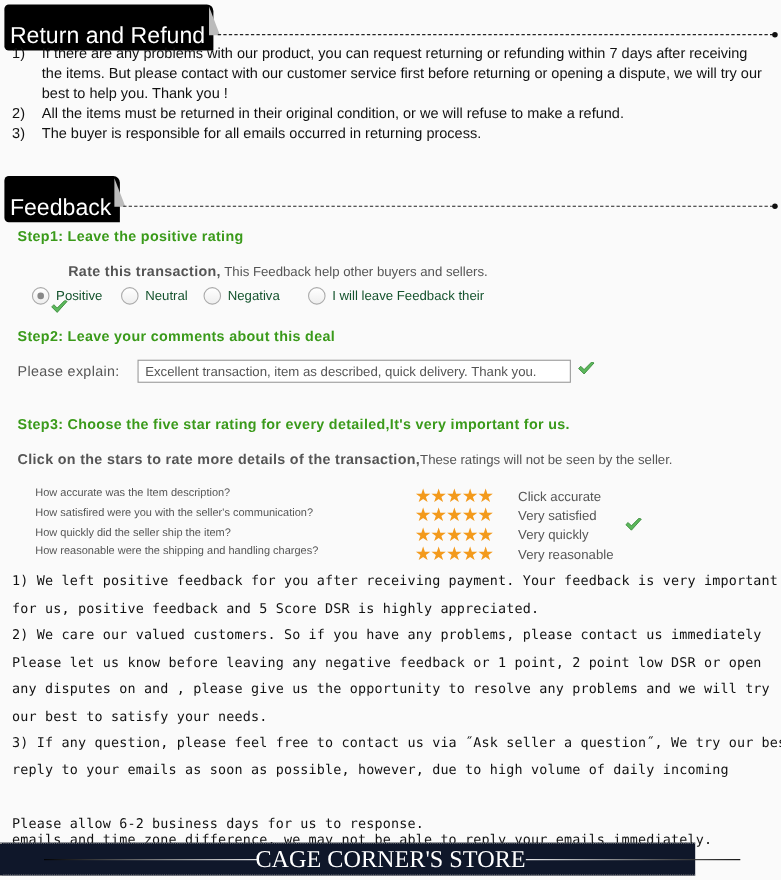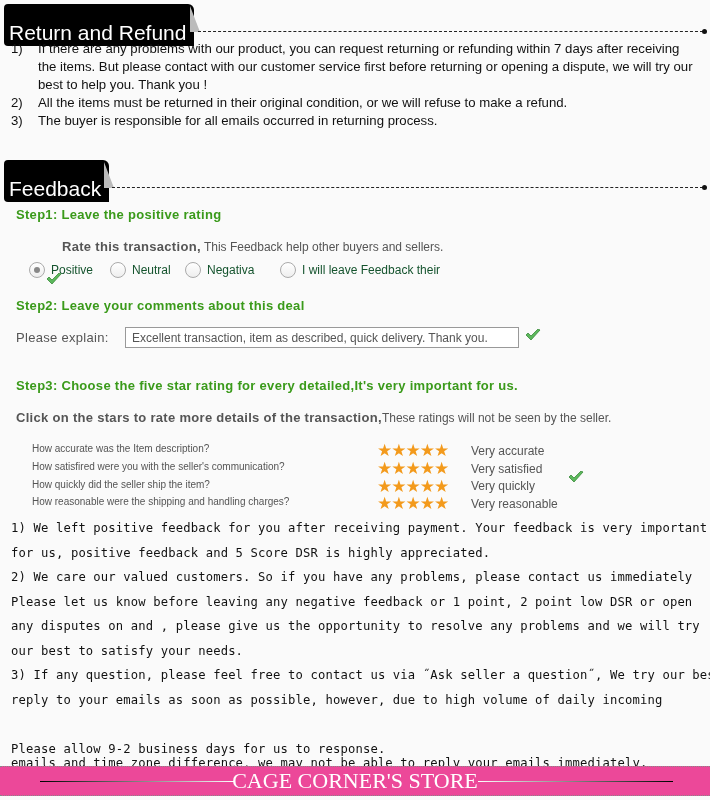--- a/index.html
+++ b/index.html
@@ -15,21 +15,21 @@
   .green { color:#3a9a1a; font-weight:bold; font-size:13px; letter-spacing:0.3px; }
   .abs { position:absolute; }
   .radio { display:inline-block; width:14px; height:14px; border:1px solid #aaa; border-radius:50%; background:linear-gradient(#fff,#eee); vertical-align:middle; position:relative; }
   .radio.checked::after { content:""; position:absolute; left:4px; top:4px; width:6px; height:6px; border-radius:50%; background:#888; }
   .radio-label { font-size:12px; color:#14532d; vertical-align:middle; margin-left:6px; }
   .input-box { position:absolute; left:125px; top:327px; width:392px; height:21px; border:1px solid #999; background:#fff; font-size:12px; color:#555; line-height:21px; padding-left:6px; box-sizing:border-box; width:394px; }
   .q-row { position:absolute; left:32px; font-size:10px; color:#555; }
   .stars { position:absolute; left:377px; color:#f39a1c; font-size:17px; letter-spacing:-1px; line-height:16px; }
   .rating-label { position:absolute; left:471px; font-size:12px; color:#555; }
   .mono { position:absolute; left:11px; font-family:"DejaVu Sans Mono", monospace; font-size:12.2px; color:#111; white-space:nowrap; letter-spacing:0.15px; }
-  .footer { position:absolute; left:0; top:766px; width:710px; height:28px; background:#ec4899; border-top:1px dotted #888; border-bottom:1px dotted #888; }
+  .footer { position:absolute; left:0; top:766px; width:632px; height:28px; background:#0f172a; border-top:1px dotted #888; border-bottom:1px dotted #888; }
   .footer-line { position:absolute; top:14px; height:1px; }
   .footer-title { position:absolute; left:0; width:710px; top:0; text-align:center; color:#fff; font-family:"Liberation Serif", serif; font-size:22px; line-height:28px; }
 </style>
 </head>
 <body>
 
 <div class="section-head" style="top:4px; width:702px;">
   <div class="tab">Return and Refund</div>
   <div class="tab-shadow" style="left:186px;"></div>
   <div class="dash-line" style="left:194px; width:505px;"></div>
@@ -87,21 +87,21 @@
     <path d="M1 6 L6 11 L15 1 L13 0 L6 7 L3 4 Z" fill="#5cb85c" stroke="#3a8a3a" stroke-width="0.8"></path>
   </svg>
 
 <div class="abs green" style="left:16px; top:378px;">Step3: Choose the five star rating for every detailed,It's very important for us.</div>
 <div class="abs" style="left:16px; top:410px; font-size:12px; white-space:nowrap;">
   <span style="font-weight:bold; color:#555; font-size:13px; letter-spacing:0.3px;">Click on the stars to rate more details of the transaction,</span><span style="color:#555;">These ratings will not be seen by the seller.</span>
 </div>
 
 <div class="q-row" style="top:443px;">How accurate was the Item description?</div>
 <div class="stars" style="top:443px;">★★★★★</div>
-<div class="rating-label" style="top:444px;">Very accurate</div>
+<div class="rating-label" style="top:444px;">Click accurate</div>
 
 <div class="q-row" style="top:461px;">How satisfired were you with the seller's communication?</div>
 <div class="stars" style="top:461px;">★★★★★</div>
 <div class="rating-label" style="top:462px;">Very satisfied</div>
 
 <div class="q-row" style="top:479px;">How quickly did the seller ship the item?</div>
 <div class="stars" style="top:479px;">★★★★★</div>
 <div class="rating-label" style="top:479px;">Very quickly</div>
 
 <div class="q-row" style="top:496px;">How reasonable were the shipping and handling charges?</div>
@@ -114,19 +114,19 @@
 
 <div class="mono" style="top:521px;">1) We left positive feedback for you after receiving payment. Your feedback is very important</div>
 <div class="mono" style="top:546px;">for us, positive feedback and 5 Score DSR is highly appreciated.</div>
 <div class="mono" style="top:570px;">2) We care our valued customers. So if you have any problems, please contact us immediately</div>
 <div class="mono" style="top:595px;">Please let us know before leaving any negative feedback or 1 point, 2 point low DSR or open</div>
 <div class="mono" style="top:619px;">any disputes on and , please give us the opportunity to resolve any problems and we will try</div>
 <div class="mono" style="top:644px;">our best to satisfy your needs.</div>
 <div class="mono" style="top:668px;">3) If any question, please feel free to contact us via ˝Ask seller a question˝, We try our best to</div>
 <div class="mono" style="top:693px;">reply to your emails as soon as possible, however, due to high volume of daily incoming</div>
 <div class="mono" style="top:756px;">emails and time zone difference, we may not be able to reply your emails immediately.</div>
-<div class="mono" style="top:742px;">Please allow 9-2 business days for us to response.</div>
+<div class="mono" style="top:742px;">Please allow 6-2 business days for us to response.</div>
 
 <div class="footer">
   <div class="footer-line" style="left:40px; width:195px; background:linear-gradient(to right, #000, #fff);"></div>
   <div class="footer-line" style="left:478px; width:195px; background:linear-gradient(to right, #fff, #000);"></div>
   <div class="footer-title">CAGE CORNER'S STORE</div>
 </div>
 
 </body></html>

